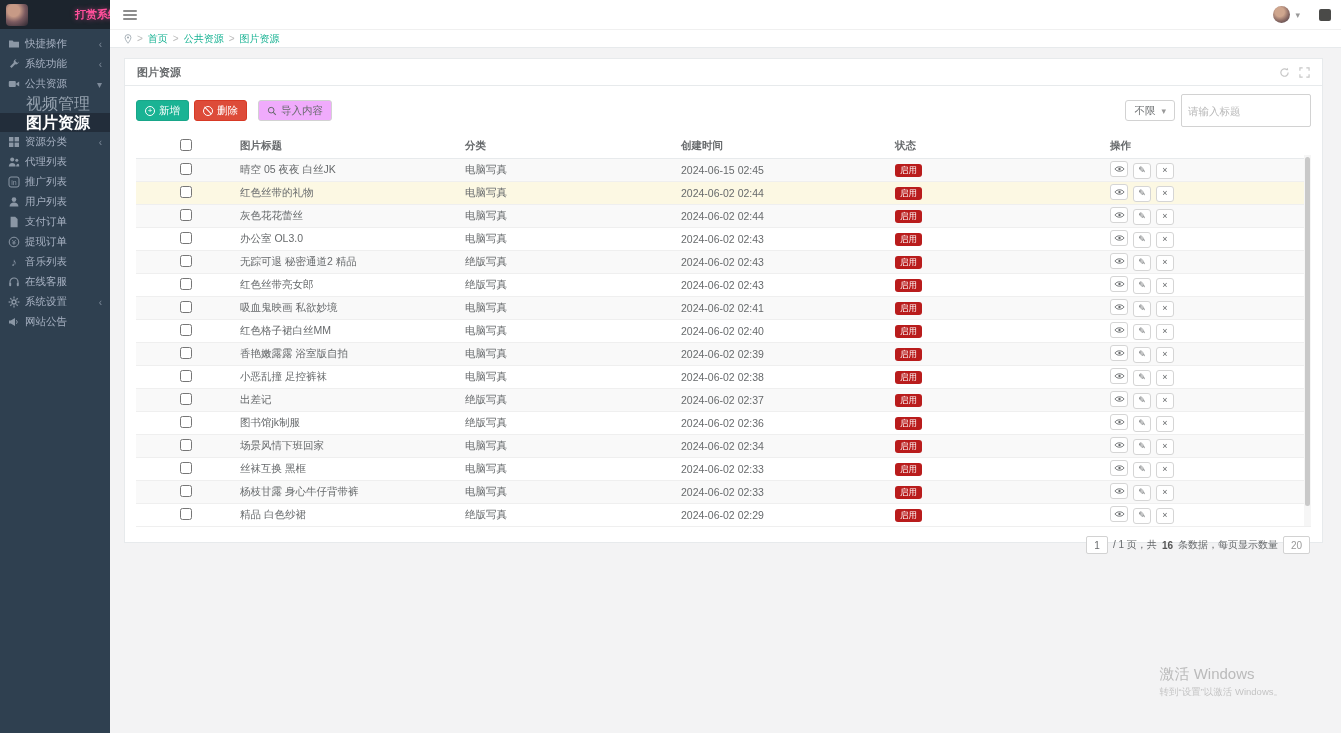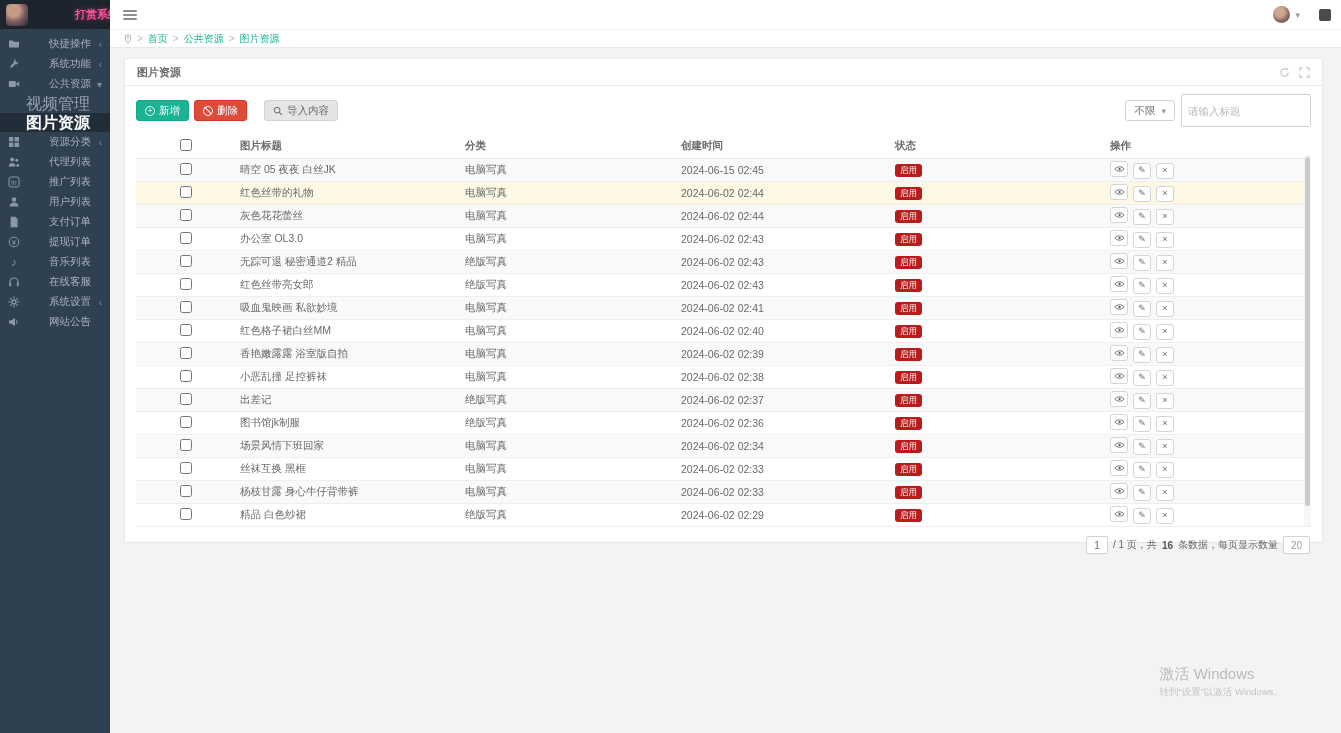--- a/index.html
+++ b/index.html
@@ -13,21 +13,21 @@
   .logo-avatar { width:22px; height:22px; border-radius:4px; flex-shrink:0;
     background:radial-gradient(circle at 35% 30%, #c79a86 0 28%, #7a5a60 55%, #2b2730 100%); }
   .logo-title { color:#ff4f9a; font-weight:bold; font-size:11px; flex:1;
     text-shadow:0 0 5px rgba(255,79,154,.55); white-space:nowrap;margin-left:42px; }
   .logo-drop { display:flex; color:#d4dbe0; }
   .side-menu { flex:1; padding-top:5px; }
   .side-item { height:20px; display:flex; align-items:center; padding:0 8px; gap:3px;
     color:#a7b1c2; font-size:10.5px; cursor:pointer; white-space:nowrap; }
   .side-item .s-icon { width:12px; height:12px; display:inline-flex; align-items:center;
     justify-content:center; color:#8b97a5; flex-shrink:0; }
-  .s-label { flex:1; padding-left:2px;text-align:right; }
+  .s-label { flex:1; padding-left:2px; }
   .s-chevron { font-size:10px; color:#7d8a99; width:8px; text-align:right; }
   .side-sub-item { height:19px; line-height:19px; padding-left:26px; color:#97a3b0;
     font-size:16px; cursor:pointer; white-space:nowrap; }
   .side-sub-item.active { background:#222d3a; color:#fff; font-weight:bold; }
 
   
   .main { flex:1; display:flex; flex-direction:column; position:relative; background:#f3f3f4; min-width:0; }
   .topbar { height:29px; background:#fff; display:flex; align-items:center; padding:0 8px; flex-shrink:0; }
   .hamburger { width:24px; height:20px; display:flex; flex-direction:column; justify-content:center;
     gap:2px; padding:0 5px; cursor:pointer; }
@@ -49,21 +49,21 @@
   .card-head { height:27px; border-bottom:1px solid #e7eaec; display:flex; align-items:center;
     padding:0 12px; font-size:11px; color:#676a6c; font-weight:bold; flex-shrink:0; }
   .card-head-icons { margin-left:auto; display:flex; gap:9px; color:#c7c7c7; }
   .card-head-icons span { cursor:pointer; display:flex; }
 
   .card-toolbar { display:flex; align-items:center; padding:8px 11px 7px; gap:5px; flex-shrink:0; }
   .btn { height:21px; display:inline-flex; align-items:center; gap:4px; padding:0 8px;
     font-size:10.5px; border-radius:3px; cursor:pointer; border:1px solid transparent; white-space:nowrap; }
   .btn-add { background:#1ab394; border-color:#18a689; color:#fff; }
   .btn-del { background:#dd4b39; border-color:#d73925; color:#fff; }
-  .btn-import { background:#e5e5e5; border-color:#d2d2d2; color:#676a6c; margin-left:12px; }
+  .btn-import { background:#f0abfc; border-color:#d2d2d2; color:#676a6c; margin-left:6px; }
   .icon-circle { width:10px; height:10px; border:1px solid #fff; border-radius:50%;
     display:inline-flex; align-items:center; justify-content:center; font-size:8px; line-height:1; }
   .icon-ban { position:relative; width:10px; height:10px; border:1px solid #fff; border-radius:50%; display:inline-block; }
   .icon-ban::after { content:""; position:absolute; left:-1px; top:3.5px; width:10px; height:1px;
     background:#fff; transform:rotate(45deg); }
   .toolbar-right { margin-left:auto; display:flex; gap:6px; align-items:center; }
   .filter-btn { height:21px; background:#fff; border:1px solid #d2d2d2; font-size:10.5px; color:#676a6c;
     padding:0 8px; display:flex; align-items:center; gap:6px; border-radius:3px; cursor:pointer; }
   .search-input { height:33px; width:130px; border:1px solid #d2d2d2; font-size:10.5px; padding:0 6px;
     border-radius:2px; color:#333; outline:none; font-family:inherit; }

